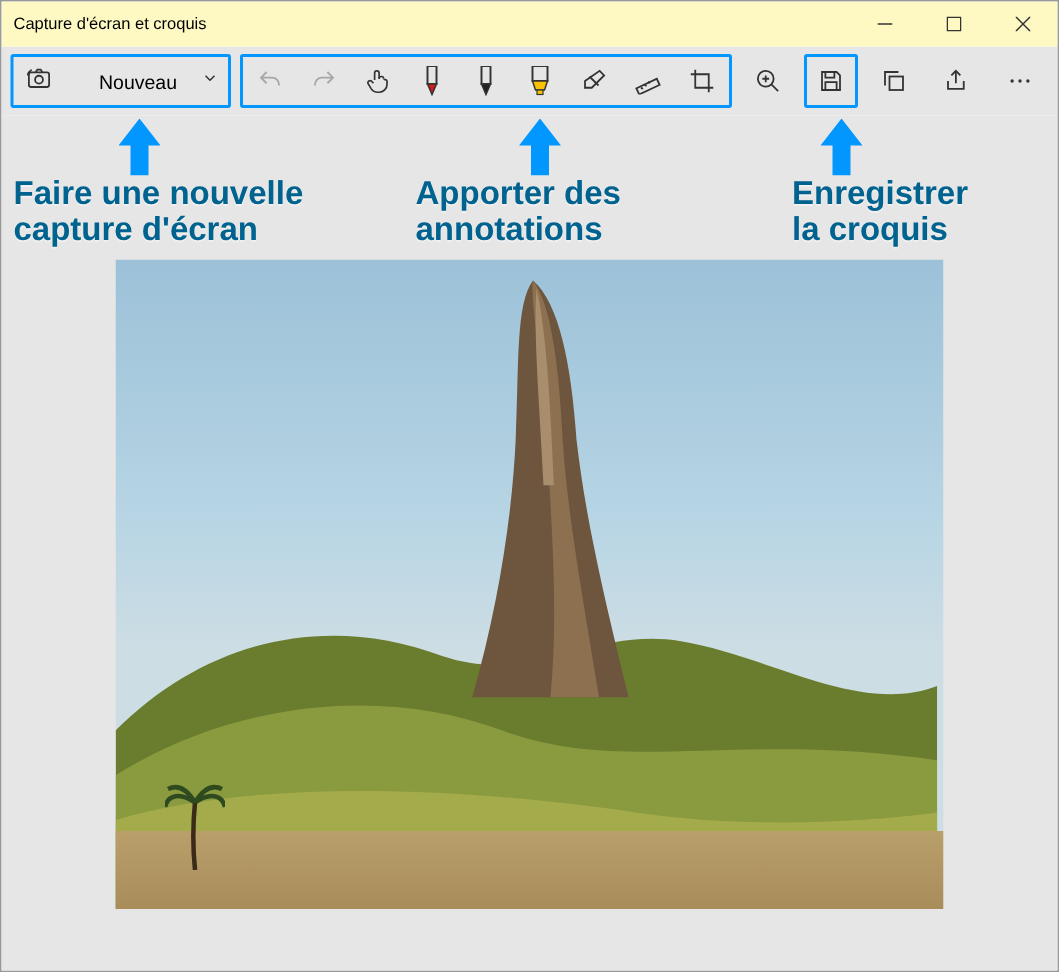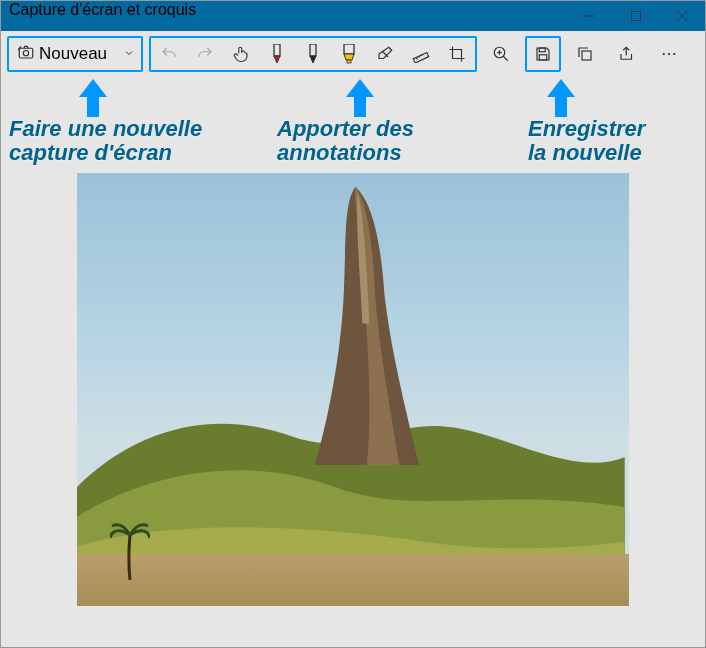--- a/index.html
+++ b/index.html
@@ -7,25 +7,25 @@
     margin: 0;
     font-family: "Segoe UI", Arial, sans-serif;
     background: #fff;
     width: 706px;
     height: 648px;
     overflow: hidden;
     border: 1px solid #999;
   }
   .titlebar {
     height: 30px;
-    background: #0369a1;
-    display: flex;
-    align-items: flex-start;
+    background: #fef9c3;
+    display: flex;
+    align-items: center;
     padding-left: 8px;
-    font-size: 16px;
+    font-size: 11px;
     position: relative;
   }
   .win-controls {
     position: absolute;
     right: 0; top: 0;
     height: 30px;
     display: flex;
   }
   .win-btn {
     width: 46px;
@@ -49,21 +49,22 @@
     border-radius: 2px;
   }
   .nouveau {
     display: flex;
     align-items: center;
     height: 36px;
     padding: 0 6px 0 8px;
     gap: 4px;
   }
   .nouveau .label {
-    font-size: 17px;
+    font-size: 13px;
+    margin-left: 27px;
   }
   .icon-btn {
     width: 36px;
     height: 36px;
     display: flex;
     align-items: center;
     justify-content: center;
     cursor: pointer;
   }
   .annot-group {
@@ -73,21 +74,20 @@
   }
   .canvas-area {
     position: relative;
     background: #e6e6e6;
     height: calc(648px - 30px - 46px);
   }
   .callout {
     position: absolute;
     color: #00638f;
     font-weight: 700;
-    font-style: italic;
     font-size: 22px;
     line-height: 1.1;
     text-shadow: 0 1px 0 rgba(255,255,255,.4);
     white-space: pre-line;
   }
   .arrow {
     position: absolute;
     width: 28px;
     height: 38px;
   }
@@ -279,21 +279,21 @@
   </div>
   <div class="callout" style="left:276px; top:40px;">Apporter des
 annotations</div>
 
   <div class="arrow" style="left:546px; top:2px;">
     <svg width="28" height="38">
         <polygon points="14,0 28,18 20,18 20,38 8,38 8,18 0,18" fill="#0296ff"></polygon>
       </svg>
   </div>
   <div class="callout" style="left:527px; top:40px;">Enregistrer
-la nouvelle</div>
+la croquis</div>
 
   <div class="photo">
     <div class="sky"></div>
     <svg class="hill" viewBox="0 0 552 240" preserveAspectRatio="none">
       <path d="M0,120 C60,60 140,40 220,70 C280,90 320,50 380,60 C440,70 500,110 552,90 L552,240 L0,240 Z" fill="#6a7d2e"></path>
       <path d="M0,150 C80,100 180,90 260,120 C340,150 420,120 552,140 L552,240 L0,240 Z" fill="#8a9a3e"></path>
       <path d="M0,180 C100,150 250,160 350,175 C450,190 552,175 552,175 L552,240 L0,240 Z" fill="#a4ab4b"></path>
     </svg>
     <svg class="rock" viewBox="0 0 100 300" preserveAspectRatio="none">
       <path d="M40,5 C55,20 62,60 65,110 C70,160 80,210 95,280 L5,280 C20,220 28,160 30,110 C32,60 30,20 40,5 Z" fill="#6e553d"></path>

